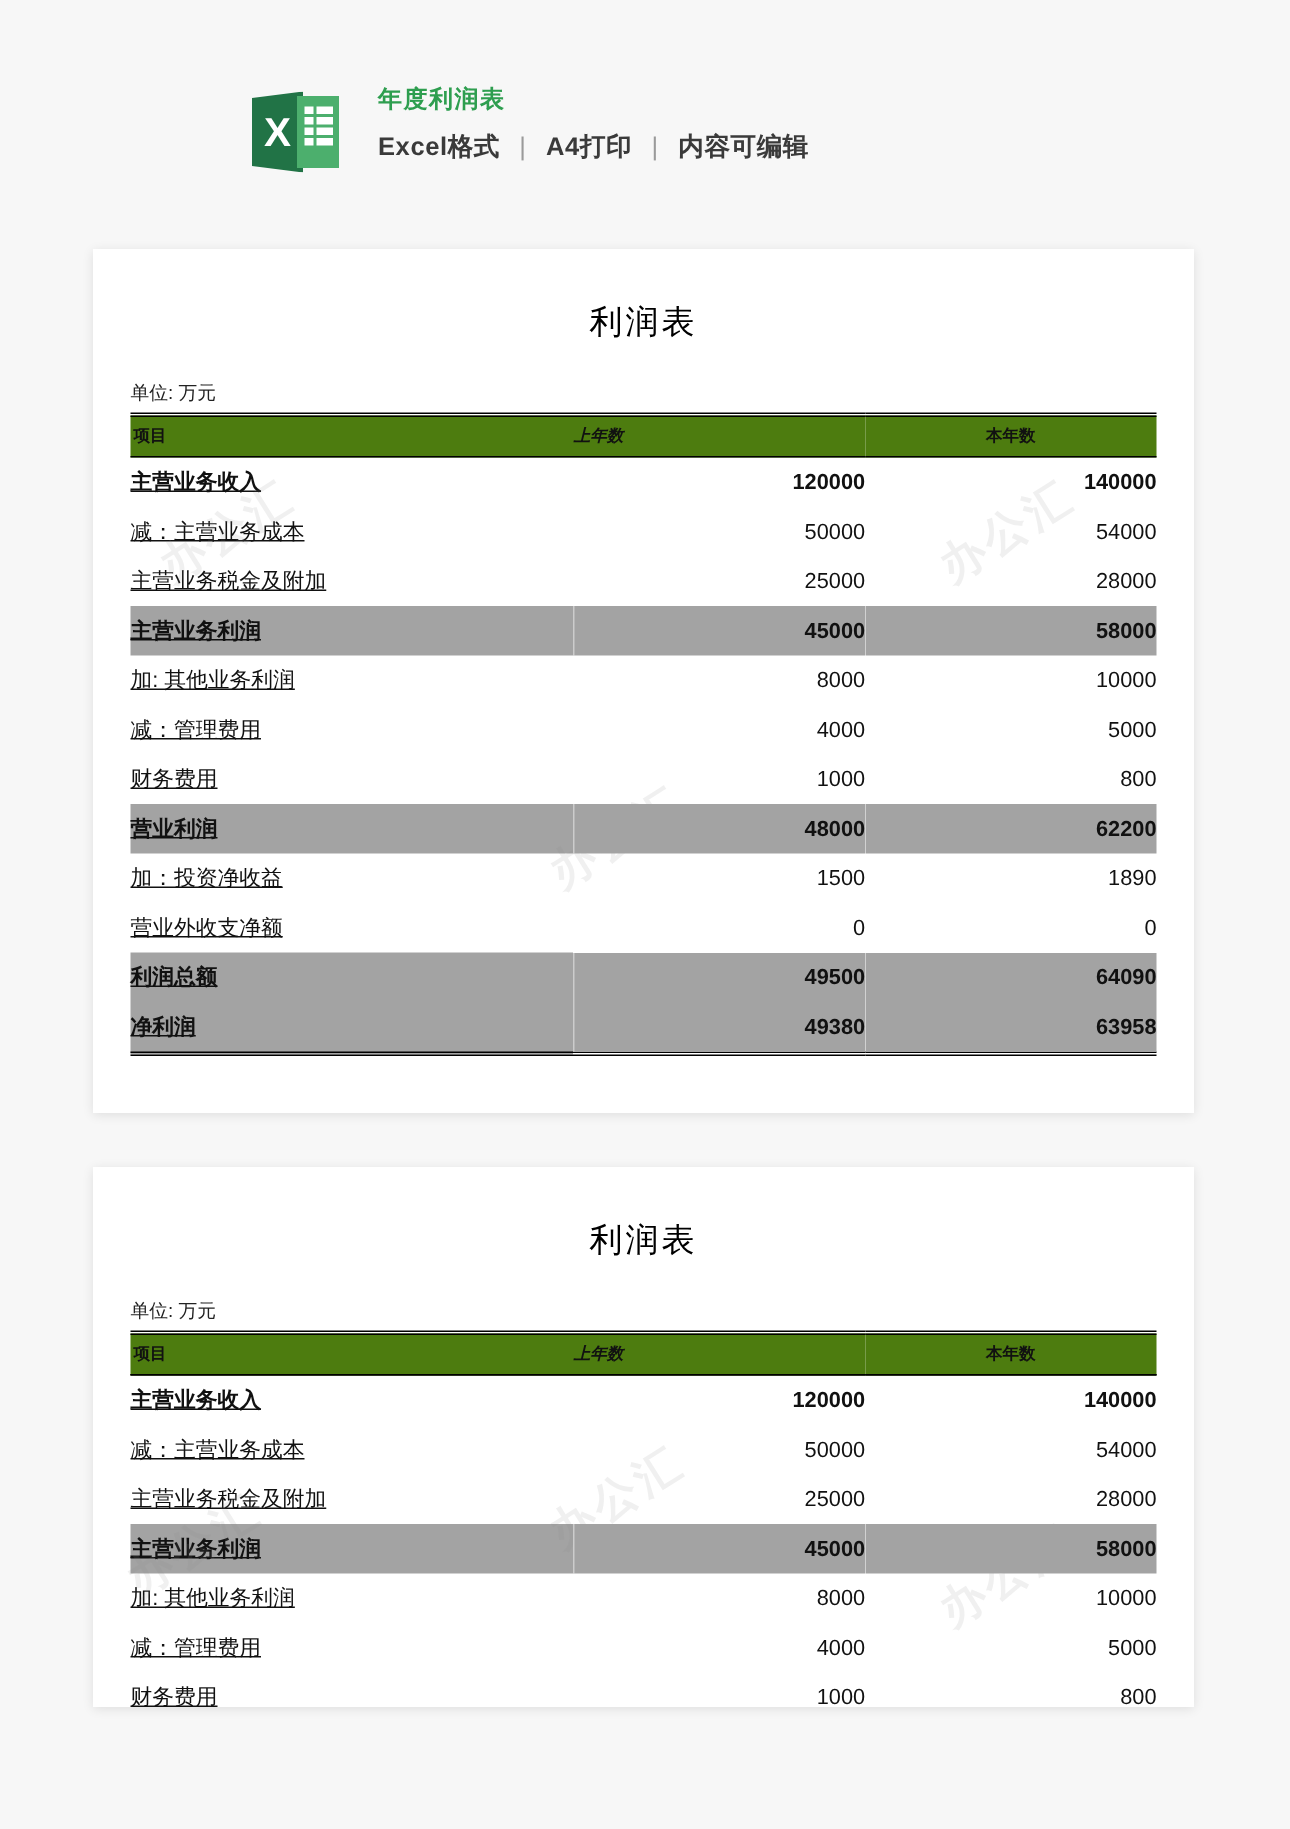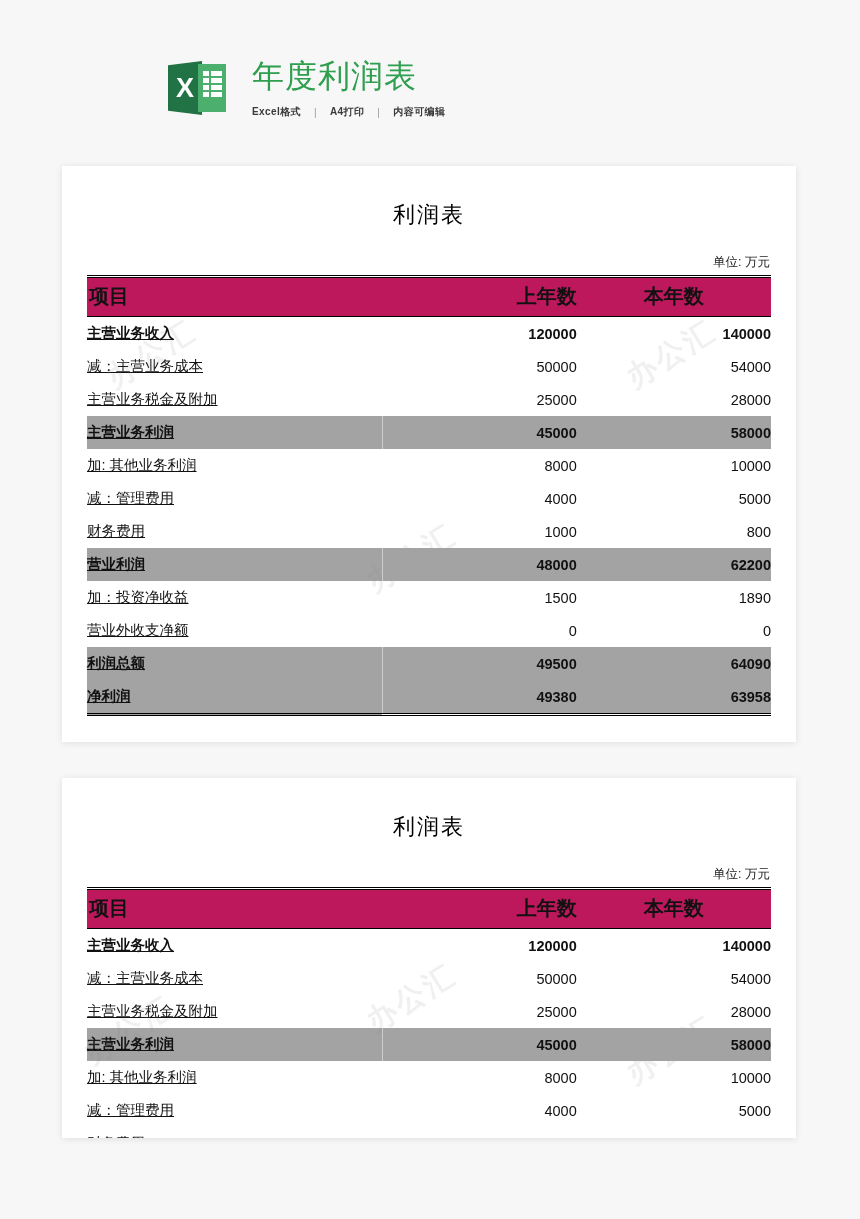--- a/index.html
+++ b/index.html
@@ -66,28 +66,28 @@
     gap: 2px 2px;
   }
   .xls-logo .grid-cells i { background: #ffffff; display: block; }
 
   .header-text {
     margin-left: 26px;
     padding-top: 2px;
   }
   .header-title {
     color: #2e9e4f;
-    font-size: 32px;
-    font-weight: normal;
+    font-size: 16px;
+    font-weight: bold;
     letter-spacing: 1px;
     line-height: 1.2;
     margin: 0 0 10px 0;
   }
   .header-sub {
-    font-size: 10px;
+    font-size: 17px;
     font-weight: bold;
     color: #3a3a3a;
     letter-spacing: 0.4px;
     display: flex;
     align-items: center;
   }
   .header-sub .sep {
     color: #9a9a9a;
     font-weight: normal;
     margin: 0 13px;
@@ -113,48 +113,48 @@
   .sheet-title {
     text-align: center;
     font-size: 22px;
     color: #000000;
     font-weight: normal;
     letter-spacing: 2px;
     margin: 8px 0 24px 0;
   }
 
   .unit-line {
-    text-align: right;
+    text-align: left;
     font-size: 12.5px;
     color: #222;
     padding-right: 1px;
     margin-bottom: 4px;
   }
 
   table.profit {
     width: 100%;
     border-collapse: collapse;
     table-layout: fixed;
     font-size: 14.5px;
     color: #111;
   }
   table.profit col.c-item { width: 43.2%; }
   table.profit col.c-prev { width: 28.4%; }
   table.profit col.c-curr { width: 28.4%; }
 
   table.profit thead th {
-    font-size: 20px;
+    font-size: 11px;
     font-weight: bold;
     padding: 5px 0 6px 0;
     border-top: 3px double #000;
     border-bottom: 1.5px solid #000;
-    background: #be185d;
+    background: #4d7c0f;
   }
   table.profit thead th.h-item { text-align: left; padding-left: 2px; }
-  table.profit thead th.h-prev { text-align: right; }
+  table.profit thead th.h-prev { text-align: left; font-style: italic; }
   table.profit thead th.h-curr { text-align: center; }
 
   table.profit tbody td {
     padding: 7px 0 7px 0;
     height: 33px;
     vertical-align: middle;
   }
   td.item { text-align: left; padding-left: 2px; white-space: nowrap; text-decoration: underline; }
   td.num  { text-align: right; padding-right: 2px; }
 

